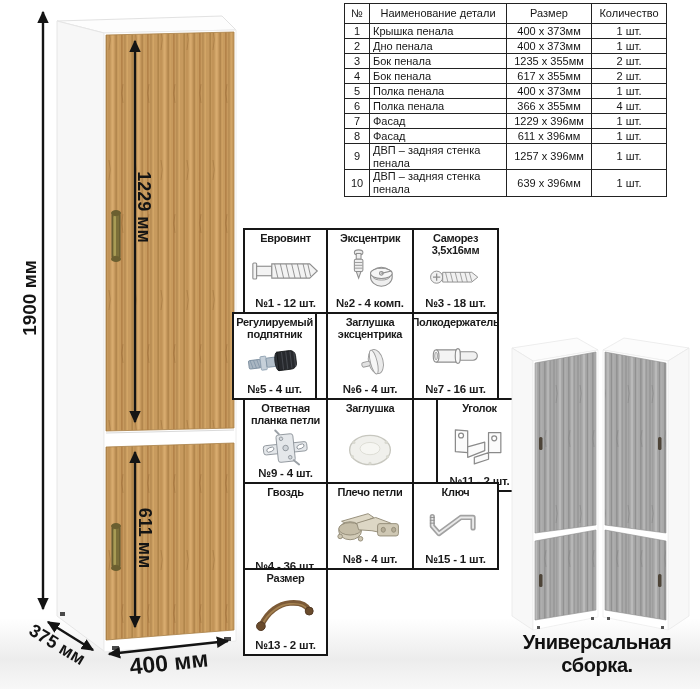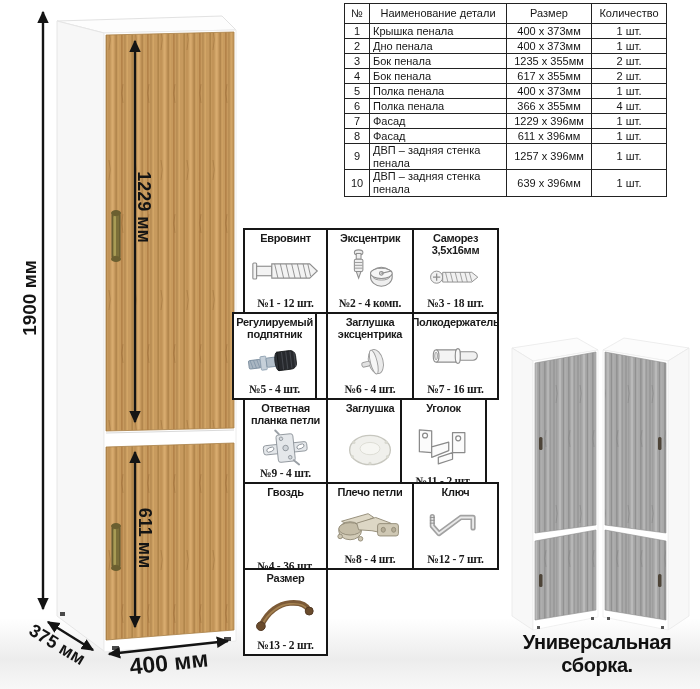--- a/index.html
+++ b/index.html
@@ -25,21 +25,21 @@
   .c-size{width:78px;text-align:center;white-space:nowrap;}
   .c-qty{width:68px;text-align:center;white-space:nowrap;}
   
   .hw-grid{position:absolute;left:0;top:0;width:700px;height:689px;pointer-events:none;}
   .hw-cell{position:absolute;box-sizing:border-box;border:2px solid #161616;background:#fff;
            display:flex;flex-direction:column;align-items:center;justify-content:space-between;
            padding:2px 1px 2px 1px;overflow:hidden;}
   .hw-title{font-weight:bold;font-size:11px;line-height:1.12;text-align:center;letter-spacing:-0.3px;}
   .hw-iconwrap{flex:1;min-height:0;width:100%;display:flex;align-items:center;justify-content:center;}
   .hw-icon{width:72px;height:100%;max-height:48px;}
-  .hw-count{font-weight:bold;font-size:11.5px;margin-bottom:1px;letter-spacing:-0.2px;font-family:Liberation Serif, serif;}
+  .hw-count{font-weight:bold;font-size:11.5px;margin-bottom:1px;letter-spacing:-0.2px;}
   
   .caption{position:absolute;left:492px;top:631px;width:210px;text-align:center;
            font-weight:bold;font-size:20px;letter-spacing:-0.4px;color:#111;}
   .defs-holder{position:absolute;width:0;height:0;overflow:hidden;}
 </style>
 </head>
 <body>
 
 <div class="canvas">
 
@@ -379,21 +379,21 @@
       </div>
       <div class="hw-cell" style="left: 326px; top: 398px; width: 88px; height: 105px;">
         <div class="hw-title">Заглушка</div>
         <div class="hw-iconwrap">
           <svg class="hw-icon" viewBox="0 0 76 50" preserveAspectRatio="xMidYMid meet">
             <use href="#i-cap"></use>
           </svg>
         </div>
         <div class="hw-count">№10 - 4 шт.</div>
       </div>
-      <div class="hw-cell" style="left: 400px; top: 398px; width: 87px; height: 94px;">
+      <div class="hw-cell" style="left: 436px; top: 398px; width: 87px; height: 94px;">
         <div class="hw-title">Уголок</div>
         <div class="hw-iconwrap">
           <svg class="hw-icon" viewBox="0 0 76 50" preserveAspectRatio="xMidYMid meet">
             <use href="#i-bracket"></use>
           </svg>
         </div>
         <div class="hw-count">№11 - 2 шт.</div>
       </div>
       <div class="hw-cell" style="left: 243px; top: 482px; width: 85px; height: 88px; gap: 31px;">
         <div class="hw-title">Гвоздь</div>
@@ -413,21 +413,21 @@
         </div>
         <div class="hw-count">№8 - 4 шт.</div>
       </div>
       <div class="hw-cell" style="left: 412px; top: 482px; width: 87px; height: 88px;">
         <div class="hw-title">Ключ</div>
         <div class="hw-iconwrap">
           <svg class="hw-icon" viewBox="0 0 76 50" preserveAspectRatio="xMidYMid meet">
             <use href="#i-key"></use>
           </svg>
         </div>
-        <div class="hw-count">№12 - 7 шт.</div>
+        <div class="hw-count">№15 - 1 шт.</div>
       </div>
       <div class="hw-cell" style="left: 243px; top: 568px; width: 85px; height: 88px;">
         <div class="hw-title">Размер</div>
         <div class="hw-iconwrap">
           <svg class="hw-icon" viewBox="0 0 76 50" preserveAspectRatio="xMidYMid meet">
             <use href="#i-handle"></use>
           </svg>
         </div>
         <div class="hw-count">№13 - 2 шт.</div>
       </div>

